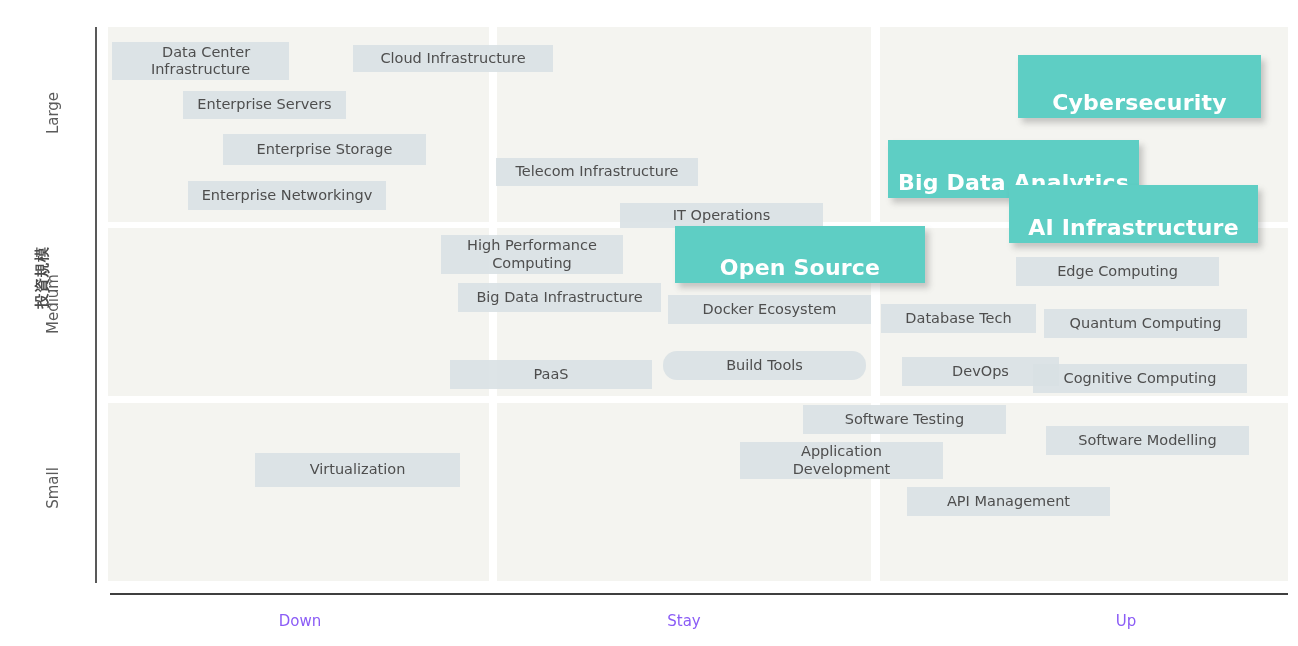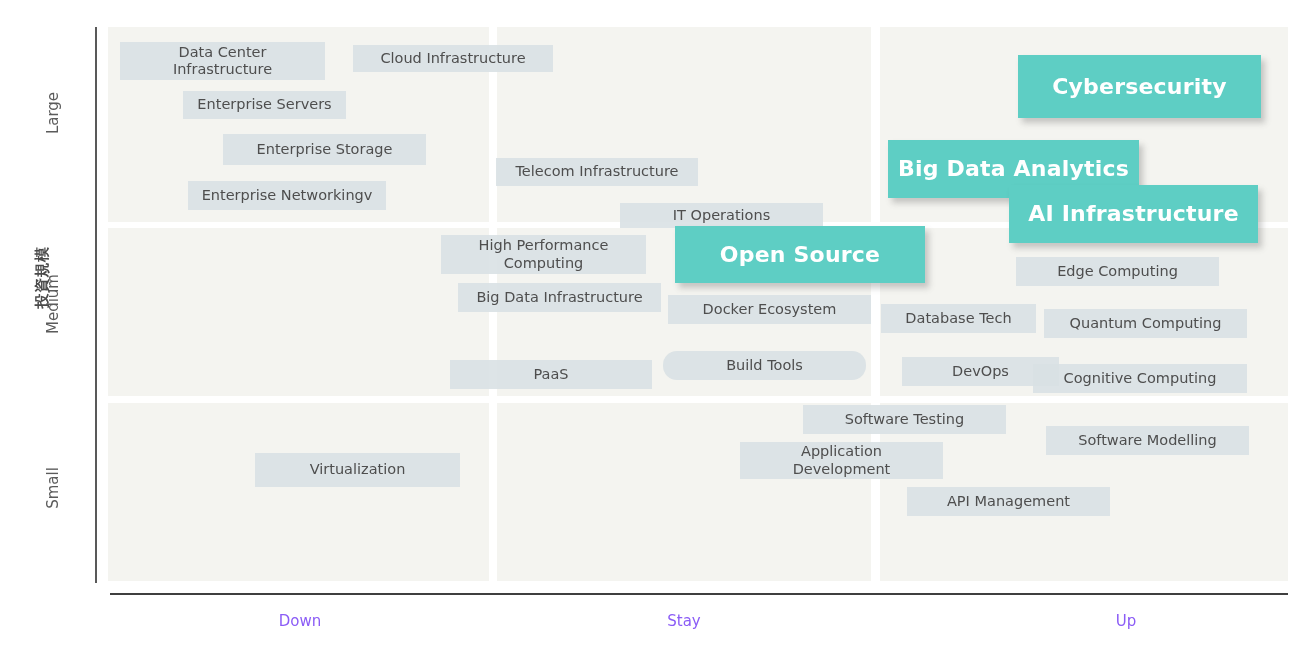--- a/index.html
+++ b/index.html
@@ -102,20 +102,21 @@
     padding: 2px 6px;
   }
   .box.highlight {
     background: #5ecec4;
     color: #ffffff;
     font-size: 22px;
     font-weight: bold;
     letter-spacing: 0.2px;
     box-shadow: 4px 5px 6px rgba(90, 90, 90, 0.30);
     padding: 2px 8px;
+    align-items: flex-end;
   }
 </style>
 </head>
 <body>
 
 <div id="canvas">
 
   <div id="cells-layer">
       <div class="cell" style="left: 108px; top: 27px; width: 381px; height: 195px;"></div>
       <div class="cell" style="left: 497px; top: 27px; width: 374px; height: 195px;"></div>
@@ -135,21 +136,21 @@
 
   <div class="y-tick large">Large</div>
   <div class="y-tick medium">Medium</div>
   <div class="y-tick small">Small</div>
 
   <div class="x-tick down">Down</div>
   <div class="x-tick stay">Stay</div>
   <div class="x-tick up">Up</div>
 
   <div id="boxes-layer">
-      <div class="box normal" style="left: 120px; top: 42px; width: 205px; height: 38px;">
+      <div class="box normal" style="left: 112px; top: 42px; width: 177px; height: 38px; text-align: right;">
         <span>Data Center<br>Infrastructure</span>
       </div>
       <div class="box normal" style="left: 353px; top: 45px; width: 200px; height: 27px;">
         <span>Cloud Infrastructure</span>
       </div>
       <div class="box normal" style="left: 183px; top: 91px; width: 163px; height: 28px;">
         <span>Enterprise Servers</span>
       </div>
       <div class="box normal" style="left: 223px; top: 134px; width: 203px; height: 31px;">
         <span>Enterprise Storage</span>
@@ -165,21 +166,21 @@
       </div>
       <div class="box highlight" style="left: 1018px; top: 55px; width: 243px; height: 63px;">
         <span>Cybersecurity</span>
       </div>
       <div class="box highlight" style="left: 888px; top: 140px; width: 251px; height: 58px;">
         <span>Big Data Analytics</span>
       </div>
       <div class="box highlight" style="left: 1009px; top: 185px; width: 249px; height: 58px;">
         <span>AI Infrastructure</span>
       </div>
-      <div class="box normal" style="left: 441px; top: 235px; width: 205px; height: 39px;">
+      <div class="box normal" style="left: 441px; top: 235px; width: 182px; height: 39px;">
         <span>High Performance<br>Computing</span>
       </div>
       <div class="box highlight" style="left: 675px; top: 226px; width: 250px; height: 57px;">
         <span>Open Source</span>
       </div>
       <div class="box normal" style="left: 458px; top: 283px; width: 203px; height: 29px;">
         <span>Big Data Infrastructure</span>
       </div>
       <div class="box normal" style="left: 668px; top: 295px; width: 203px; height: 29px;">
         <span>Docker Ecosystem</span>

